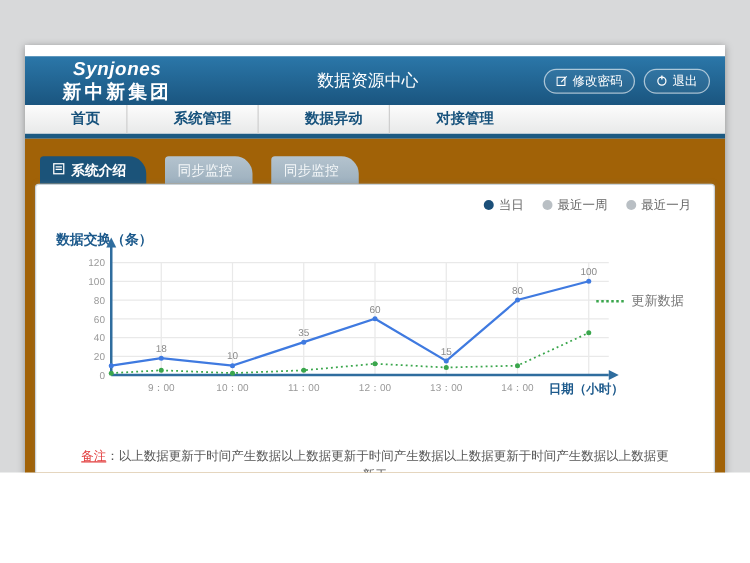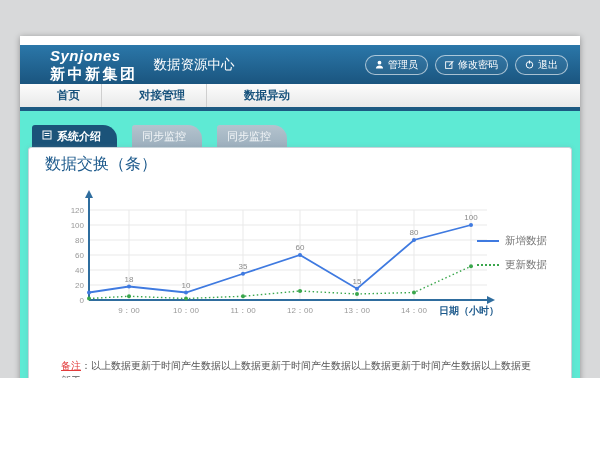--- a/index.html
+++ b/index.html
@@ -1,17 +1,17 @@
 <!DOCTYPE html>
 <html><head>
 <meta charset="utf-8">
 <style>
   html,body{margin:0;padding:0;}
   body{font-family:"Liberation Sans","DejaVu Sans",sans-serif;}
-  .stage{width:600px;height:378px;background:#d8d9da;position:relative;overflow:hidden;}
+  .stage{width:600px;height:378px;background:#d8d9da;position:relative;overflow:hidden;text-align:center;}
   .window{position:absolute;left:20px;top:36px;width:560px;height:392px;background:#fff;
           box-shadow:0 1px 6px rgba(0,0,0,.35);}
   .win-strip{height:9px;background:#ffffff;}
 
   
   .header{height:39px;background:linear-gradient(#2b77a9,#1a557f);display:flex;align-items:center;padding:0 12px;}
   .brand{padding-left:18px;color:#fff;line-height:1;}
   .brand-name{font-size:15px;font-weight:bold;font-style:italic;letter-spacing:.5px;}
   .brand-company{font-size:15px;font-weight:bold;letter-spacing:2.5px;margin-top:3px;}
   .app-title{color:#fff;font-size:13.5px;margin-left:16px;flex:1;}
@@ -20,35 +20,35 @@
         padding:2px 9px;color:#fff;font-size:10px;background:rgba(255,255,255,.05);cursor:pointer;}
   .pill svg{display:block;}
 
   
   .navbar{height:23px;background:linear-gradient(#fcfcfc,#e8e9e9);border-bottom:4px solid #1c5a82;
           display:flex;align-items:center;padding-left:16px;gap:16px;}
   .nav-item{color:#17527c;font-weight:bold;font-size:11.5px;padding:0 21px;line-height:23px;cursor:pointer;}
   .nav-item:not(:last-child){border-right:1px solid #cfcfcf;}
 
   
-  .content{position:relative;height:317px;background:#5eead4;}
+  .content{position:relative;height:317px;background:#a16207;}
   .tabs-row{display:flex;padding:14px 0 0 12px;height:22px;}
   .tab{height:22px;display:flex;align-items:center;gap:5px;padding:0 16px 0 10px;font-size:11px;
        border-radius:3px 14px 0 0;margin-right:3px;cursor:pointer;}
   .tab.active{background:#1b5379;color:#fff;font-weight:bold;}
   .tab.inactive{background:linear-gradient(#b4c3ce,#9db0be);color:#f3f6f8;margin-left:12px;}
   .card{position:relative;margin:0 8px;height:272px;background:#fff;border:1px solid #c9d3da;
         border-radius:3px;box-shadow:0 0 4px rgba(120,140,150,.25);}
 
   .radio-group{position:absolute;top:9px;right:18px;display:flex;gap:15px;align-items:center;}
   .radio{display:flex;align-items:center;gap:4px;font-size:10px;color:#666;cursor:pointer;}
   .dot{width:8px;height:8px;border-radius:50%;background:#b9bfc4;}
   .dot.sel{background:#1b4f79;}
 
-  .y-title{position:absolute;left:16px;top:6px;color:#1d5a8c;font-weight:normal;font-size:16px;}
+  .y-title{position:absolute;left:16px;top:36px;color:#1d5a8c;font-weight:bold;font-size:11px;}
   #chart-svg{position:absolute;left:10px;top:40px;}
 
   .legend{position:absolute;right:14px;top:86px;width:80px;font-size:10.5px;color:#777;}
   .legend-row{display:flex;align-items:center;gap:6px;margin-bottom:10px;}
   .sample{width:22px;height:0;border-top:2px solid #3f7ae0;}
   .sample.dotted{border-top:2px dotted #3aa64c;}
 
   .note{position:absolute;left:32px;right:32px;top:210px;font-size:10px;color:#555;line-height:15px;}
   .note-prefix{color:#e23b3b;text-decoration:underline;}
 </style>
@@ -59,29 +59,20 @@
   <div class="window">
     <div class="win-strip"></div>
 
     <div class="header">
       <div class="brand">
         <div class="brand-name"><span>Synjones</span></div>
         <div class="brand-company">新中新集团</div>
       </div>
       <div class="app-title">数据资源中心</div>
       <div class="header-actions">
-        <div class="pill">
-          <span>
-            <svg width="9" height="9" viewBox="0 0 10 10">
-                <circle cx="5" cy="3" r="2.1" fill="#fff"></circle>
-                <path d="M1 9.5 C1 6.8 3 6 5 6 C7 6 9 6.8 9 9.5 Z" fill="#fff"></path>
-              </svg>
-          </span>
-          <span>管理员</span>
-        </div>
         <div class="pill">
           <span>
             <svg width="9" height="9" viewBox="0 0 10 10">
                 <rect x="0.7" y="2" width="7" height="7.3" fill="none" stroke="#fff" stroke-width="1"></rect>
                 <path d="M4 6 L9 0.8 L9.6 1.6 L4.8 6.6 Z" fill="#fff"></path>
               </svg>
           </span>
           <span>修改密码</span>
         </div>
         <div class="pill">
@@ -91,22 +82,23 @@
                 <line x1="5" y1="0.5" x2="5" y2="4" stroke="#fff" stroke-width="1.2"></line>
               </svg>
           </span>
           <span>退出</span>
         </div>
       </div>
     </div>
 
     <div class="navbar">
       <div class="nav-item">首页</div>
+      <div class="nav-item">系统管理</div>
+      <div class="nav-item">数据异动</div>
       <div class="nav-item">对接管理</div>
-      <div class="nav-item">数据异动</div>
     </div>
 
     <div class="content">
       <div class="tabs-row">
         <div class="tab active">
           <span>
             <svg width="10" height="10" viewBox="0 0 10 10">
                 <rect x="1" y="1" width="8" height="8" fill="none" stroke="#fff" stroke-width="1"></rect>
                 <line x1="2.5" y1="3.5" x2="7.5" y2="3.5" stroke="#fff" stroke-width="1"></line>
                 <line x1="2.5" y1="5.5" x2="7.5" y2="5.5" stroke="#fff" stroke-width="1"></line>
@@ -116,20 +108,34 @@
         </div>
         <div class="tab inactive">
           <span>同步监控</span>
         </div>
         <div class="tab inactive">
           <span>同步监控</span>
         </div>
       </div>
 
       <div class="card">
+        <div class="radio-group">
+          <div class="radio">
+            <span class="dot sel"></span>
+            <span>当日</span>
+          </div>
+          <div class="radio">
+            <span class="dot"></span>
+            <span>最近一周</span>
+          </div>
+          <div class="radio">
+            <span class="dot"></span>
+            <span>最近一月</span>
+          </div>
+        </div>
 
         <div class="y-title">数据交换（条）</div>
 
         <svg id="chart-svg" width="525" height="140">
             <text x="45" y="115" text-anchor="end" fill="#999999" font-size="8" font-family="&quot;Liberation Sans&quot;,&quot;DejaVu Sans&quot;,sans-serif" font-weight="normal">0</text>
             <line x1="50" y1="97" x2="448" y2="97" stroke="#e9e9e9" stroke-width="1"></line>
             <text x="45" y="100" text-anchor="end" fill="#999999" font-size="8" font-family="&quot;Liberation Sans&quot;,&quot;DejaVu Sans&quot;,sans-serif" font-weight="normal">20</text>
             <line x1="50" y1="82" x2="448" y2="82" stroke="#e9e9e9" stroke-width="1"></line>
             <text x="45" y="85" text-anchor="end" fill="#999999" font-size="8" font-family="&quot;Liberation Sans&quot;,&quot;DejaVu Sans&quot;,sans-serif" font-weight="normal">40</text>
             <line x1="50" y1="67" x2="448" y2="67" stroke="#e9e9e9" stroke-width="1"></line>
@@ -180,24 +186,20 @@
             <circle cx="147" cy="110.5" r="2" fill="#3aa64c"></circle>
             <circle cx="204" cy="108.25" r="2" fill="#3aa64c"></circle>
             <circle cx="261" cy="103" r="2" fill="#3aa64c"></circle>
             <circle cx="318" cy="106" r="2" fill="#3aa64c"></circle>
             <circle cx="375" cy="104.5" r="2" fill="#3aa64c"></circle>
             <circle cx="432" cy="78.25" r="2" fill="#3aa64c"></circle>
           </svg>
 
         <div class="legend">
           <div class="legend-row">
-            <span class="sample"></span>
-            <span>新增数据</span>
-          </div>
-          <div class="legend-row">
             <span class="sample dotted"></span>
             <span>更新数据</span>
           </div>
         </div>
 
         <div class="note">
           <span class="note-prefix">备注</span><span>：以上数据更新于时间产生数据以上数据更新于时间产生数据以上数据更新于时间产生数据以上数据更新于</span>
         </div>
       </div>
     </div>

